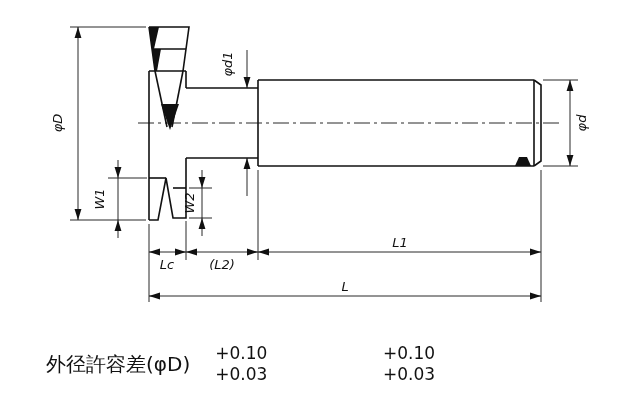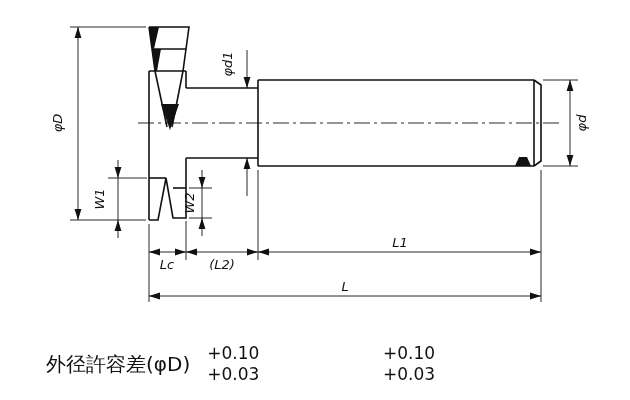--- a/index.html
+++ b/index.html
@@ -9,21 +9,21 @@
   }
   svg { position:absolute; left:0; top:0; }
   .ol   { stroke:#111; stroke-width:1.6; fill:none; stroke-linejoin:miter; }
   .thin { stroke:#111; stroke-width:0.9; fill:none; }
   .cl   { stroke:#111; stroke-width:0.9; fill:none; stroke-dasharray:16 4 3 4; }
   .fillk{ fill:#111; stroke:none; }
   text.dim {
     font-size:13px; fill:#111; text-anchor:middle;
     font-style:italic; font-family:"DejaVu Sans", sans-serif;
   }
-  .tol-row { position:absolute; display:flex; align-items:center; gap:17px; color:#111; }
+  .tol-row { position:absolute; display:flex; align-items:center; gap:25px; color:#111; }
   .tol-label { font-size:20px; white-space:nowrap; }
   .tol-stack { display:flex; flex-direction:column; font-size:17px; line-height:21px; }
 </style>
 </head>
 <body>
 
 <div class="canvas">
 
   <svg width="630" height="335" viewBox="0 0 630 335">
     <defs>

